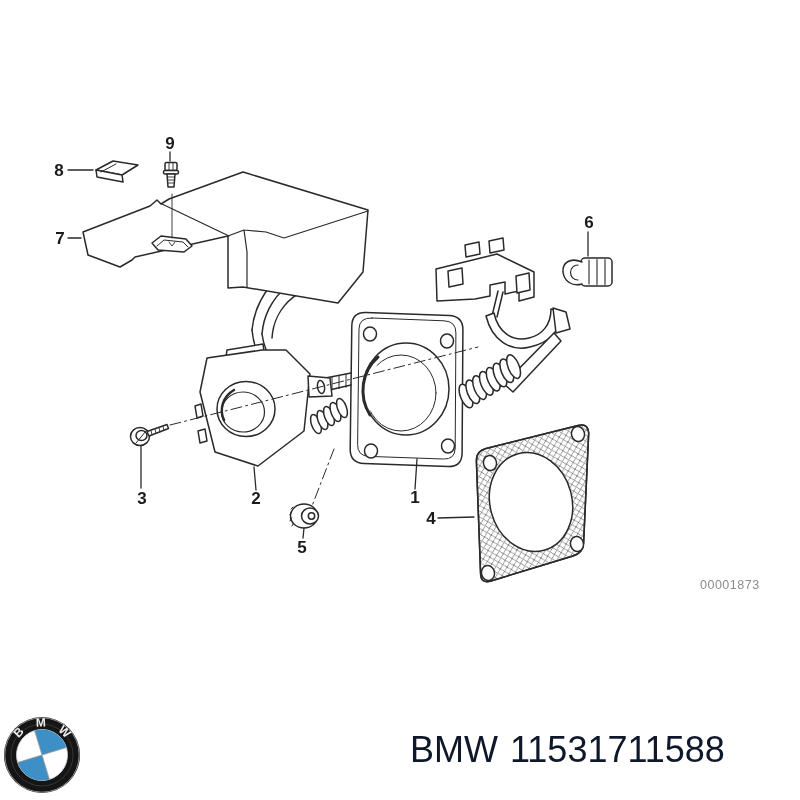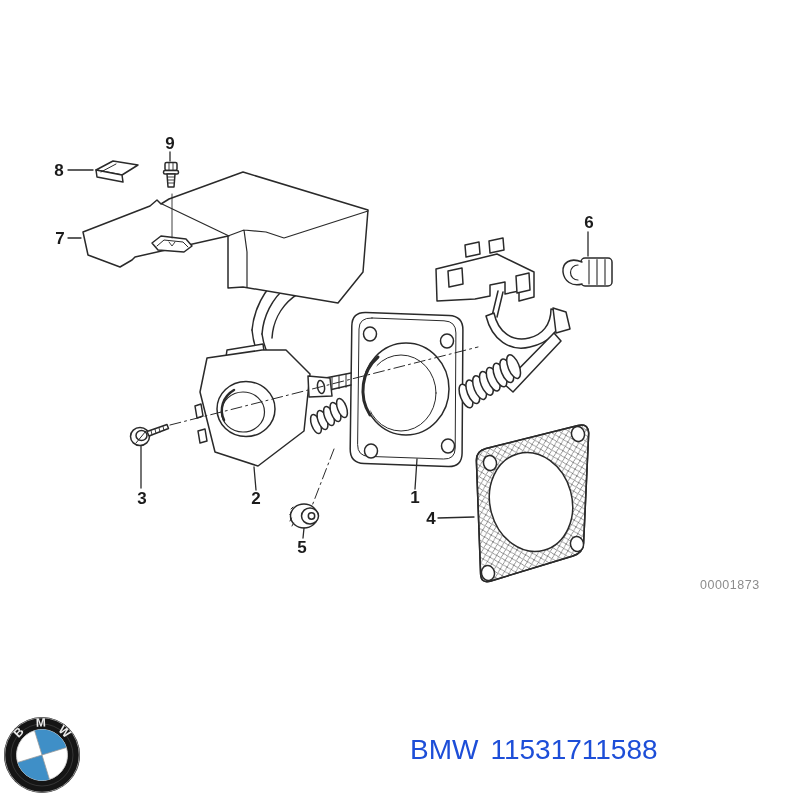--- a/index.html
+++ b/index.html
@@ -1,22 +1,22 @@
 <!DOCTYPE html>
 <html><head>
 <meta charset="utf-8">
 <style>
   html,body{margin:0;padding:0;background:#fff;}
   .screen{position:relative;width:800px;height:800px;background:#fff;overflow:hidden;
           font-family:"Liberation Sans",sans-serif;}
   .diagram-svg{position:absolute;left:0;top:0;}
   .callout{font-family:"Liberation Sans",sans-serif;font-size:17px;font-weight:bold;fill:#1b1b1b;}
   .drawid{font-family:"Liberation Sans",sans-serif;font-size:12.5px;fill:#8c8c8c;letter-spacing:.5px;}
-  .footer-pn{position:absolute;left:410px;top:729px;font-size:28px;line-height:42px;
-             color:#1d4ed8;white-space:nowrap;}
+  .footer-pn{position:absolute;left:410px;top:729px;font-size:36px;line-height:42px;
+             color:#0f172a;white-space:nowrap;}
   .footer-pn .brand{margin-right:12px;}
   .logo-wrap{position:absolute;left:3px;top:712px;width:80px;height:86px;}
   .logo-letter{font-family:"Liberation Sans",sans-serif;font-size:12px;font-weight:bold;fill:#ececec;}
 </style>
 </head>
 <body>
 
 <div class="screen">
 
   <svg class="diagram-svg" width="800" height="700" viewBox="0 0 800 700">

